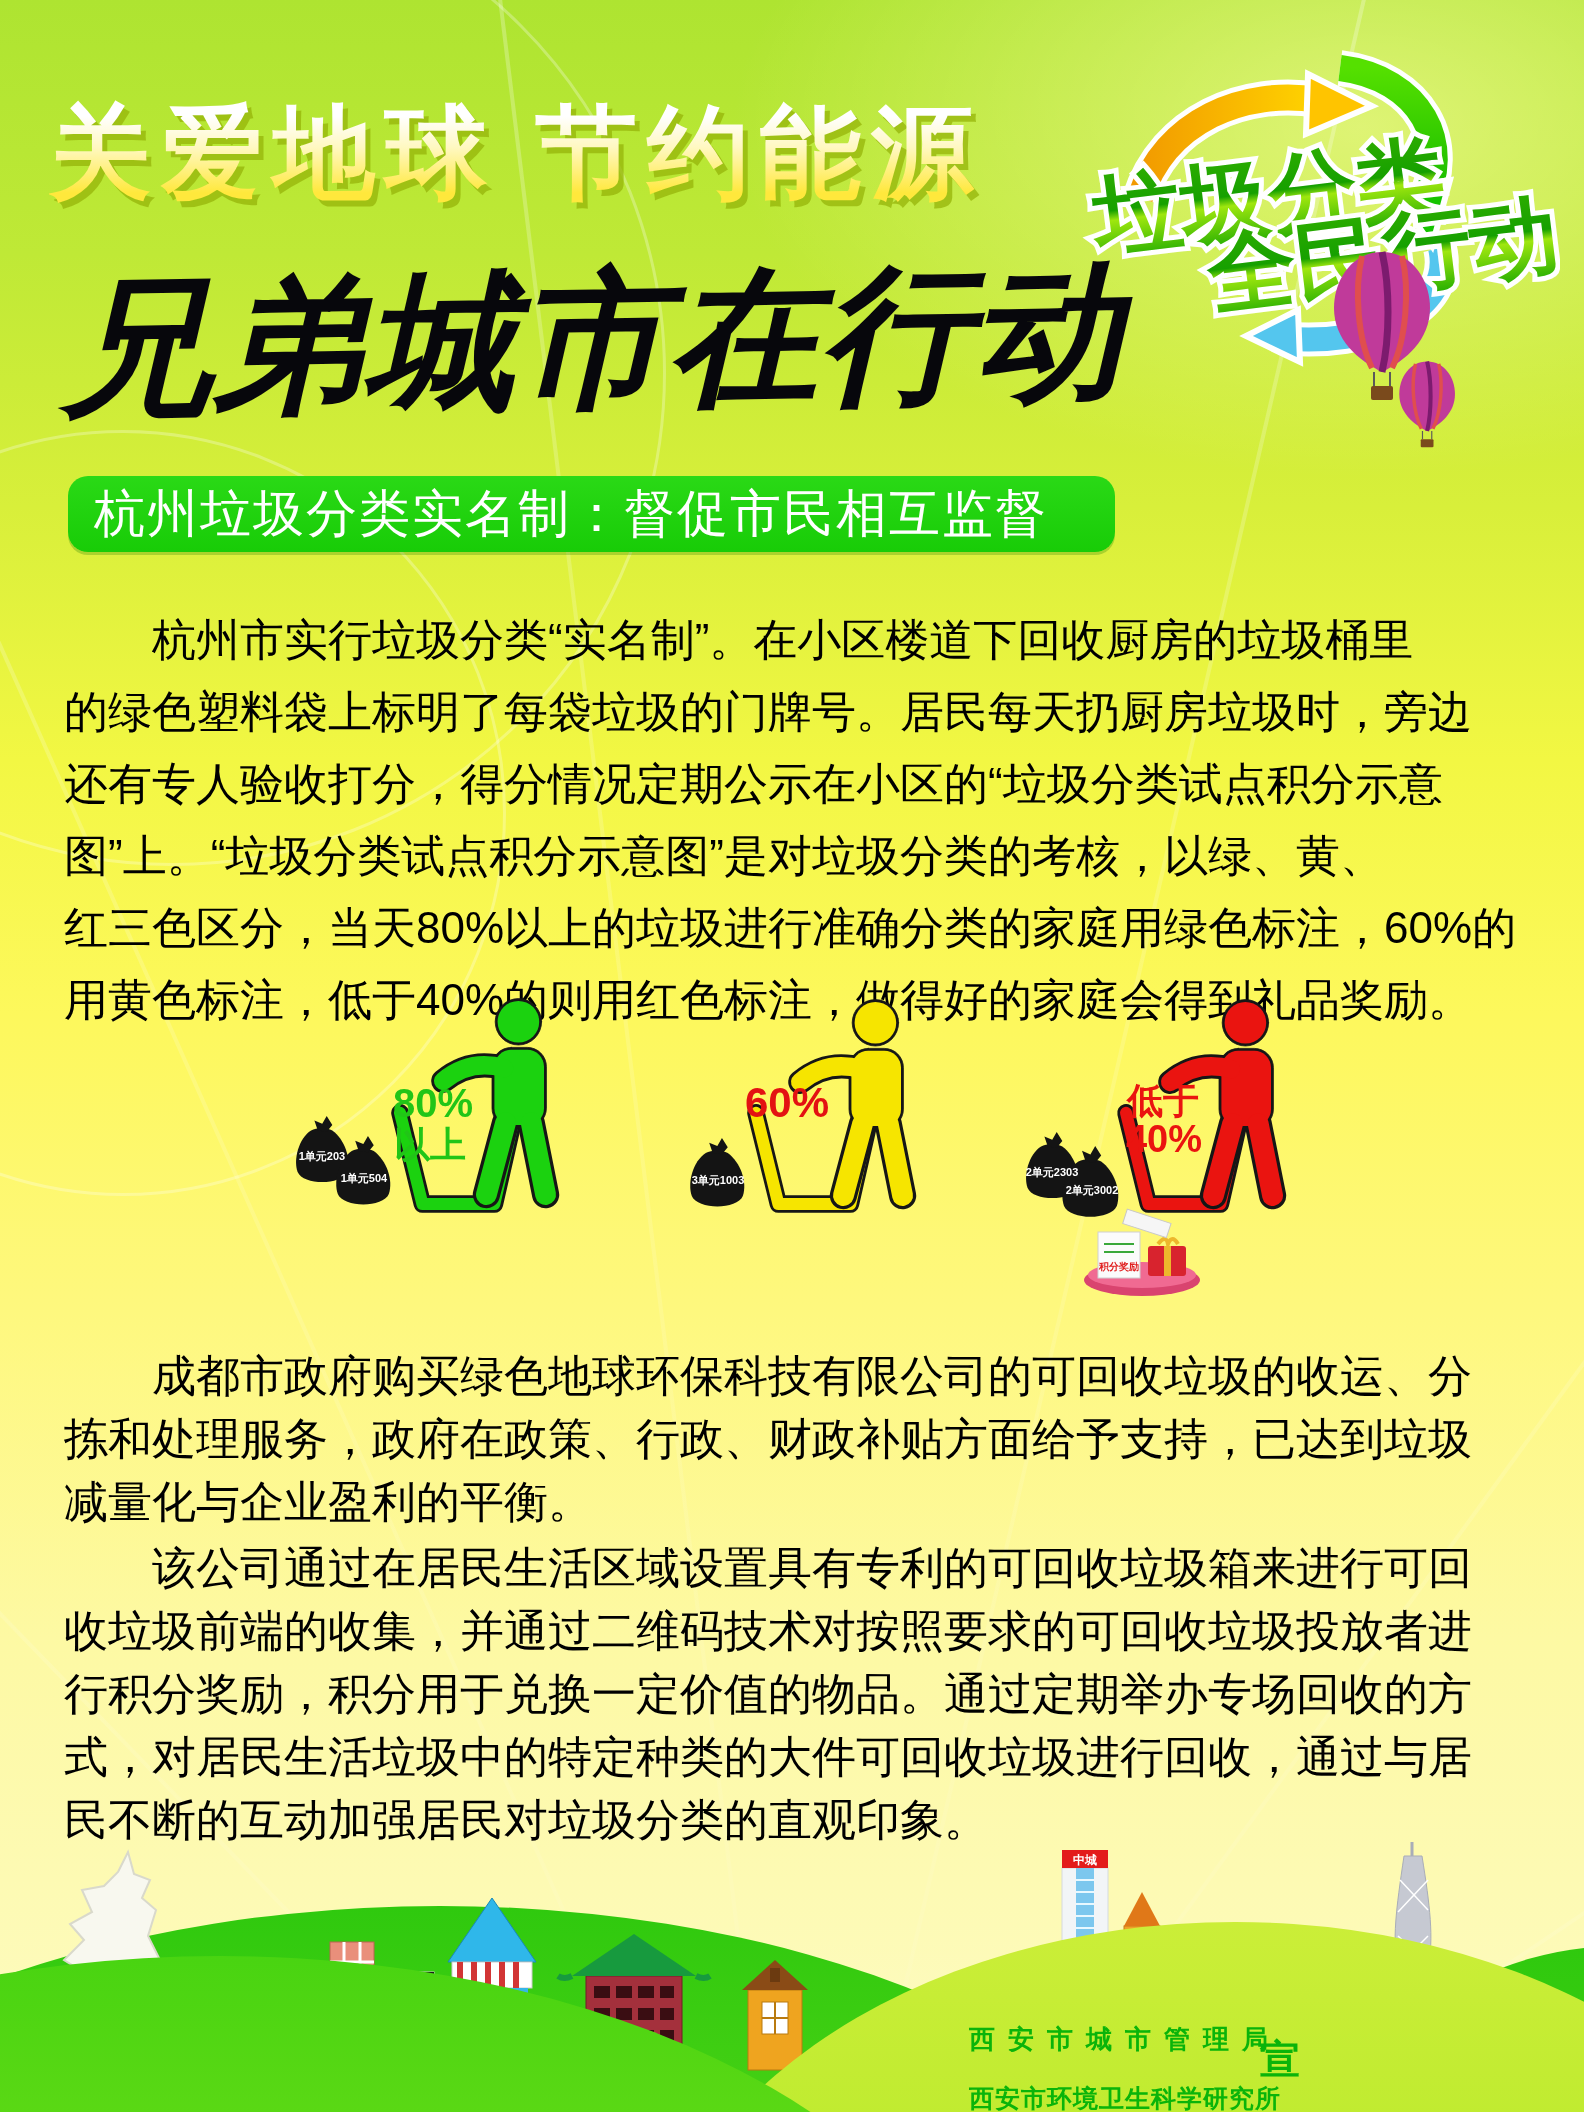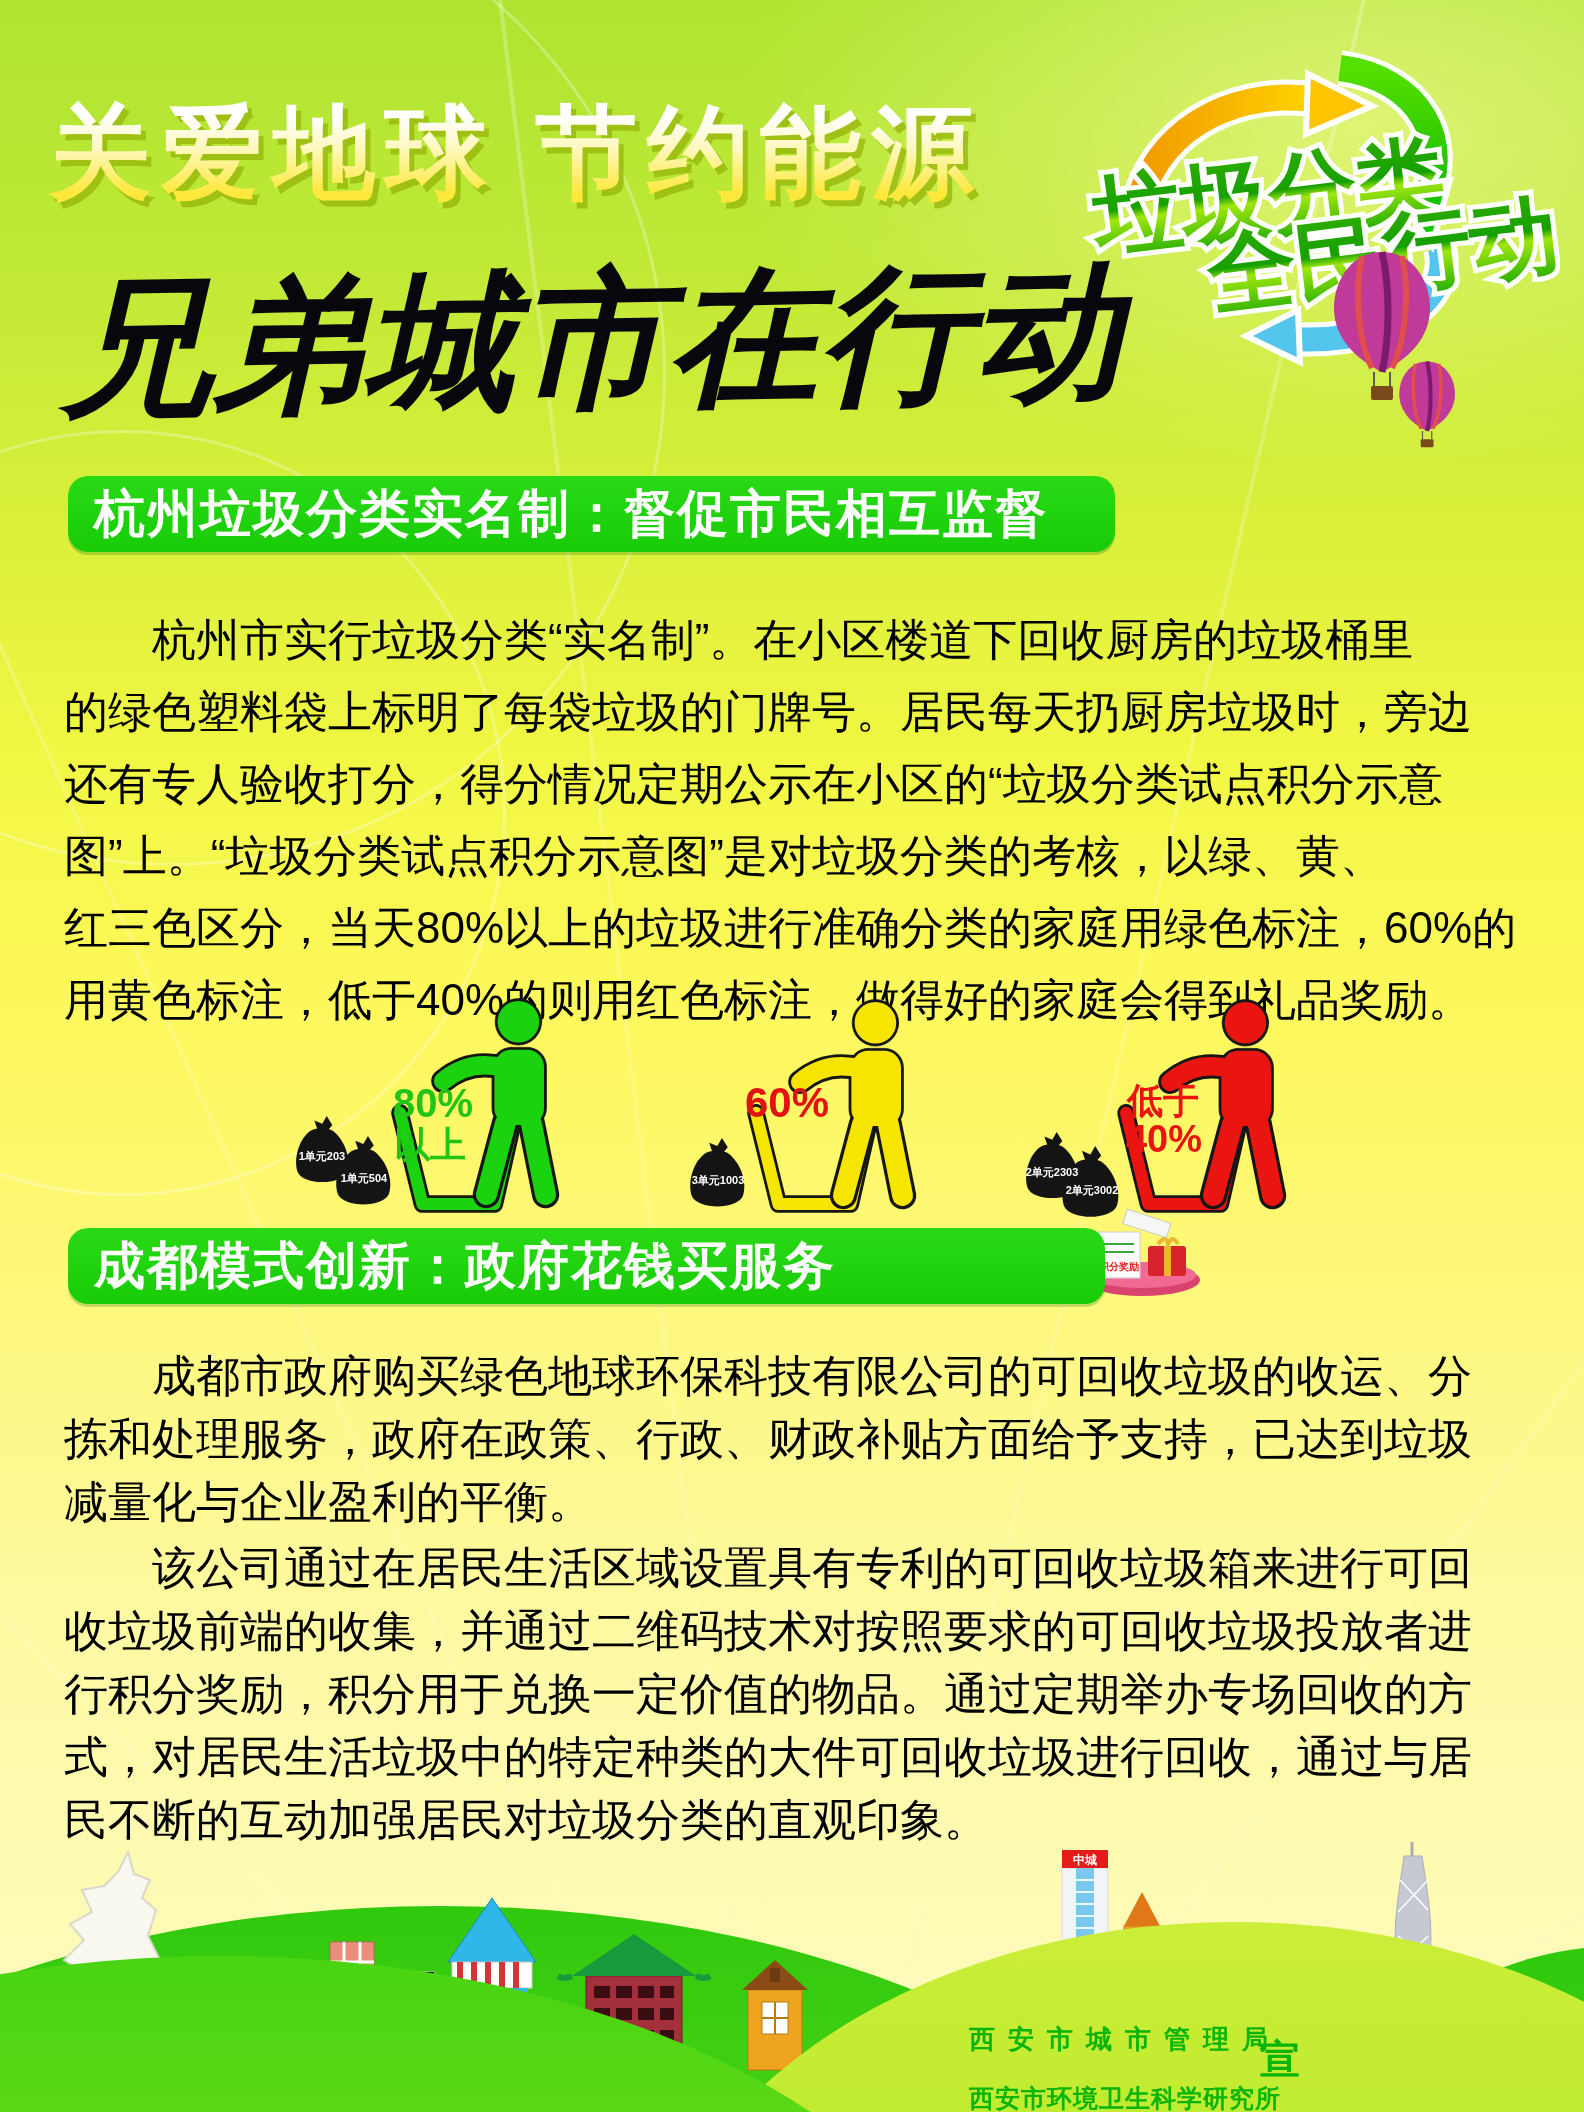--- a/index.html
+++ b/index.html
@@ -16,21 +16,21 @@
     transform-origin:bottom center;opacity:.30;
     background:linear-gradient(rgba(255,255,255,.9),rgba(255,255,255,.05));}
   
   .slogan{position:absolute;left:49px;top:86px;font-size:102px;font-weight:900;letter-spacing:10px;
     background:linear-gradient(180deg,#ffffff 22%,#fff8c0 45%,#ffe83c 78%);
     -webkit-background-clip:text;background-clip:text;color:transparent;
     filter:drop-shadow(5px 6px 0 rgba(150,180,10,.75));white-space:nowrap;}
   .main-title{position:absolute;left:60px;top:242px;font-size:150px;font-weight:900;font-style:italic;
     font-family:"DejaVu Serif",serif;color:#07070c;letter-spacing:2px;transform:rotate(-1deg);white-space:nowrap;}
   
-  .banner{position:absolute;display:flex;align-items:center;color:#fff;font-weight:700;
+  .banner{position:absolute;display:flex;align-items:center;color:#fff;font-weight:400;
     font-size:51px;letter-spacing:2px;padding:0 26px;border-radius:20px;
     background:linear-gradient(180deg,#2ad916 0%,#18cc07 100%);box-shadow:0 3px 0 rgba(20,120,0,.25);white-space:nowrap;}
   #banner1{left:68px;top:476px;width:995px;height:76px;}
   #banner2{left:68px;top:1228px;width:985px;height:76px;}
   
   .para{position:absolute;left:64px;width:1458px;color:#000;font-weight:500;
     font-size:44px;white-space:pre-line;}
   #para1{top:604px;line-height:72px;}
   #para2{top:1344px;line-height:63px;}
   #para3{top:1536px;line-height:63px;}
@@ -192,21 +192,20 @@
       <rect x="1098" y="252" width="42" height="46" fill="#fbfbfb" stroke="#cfcfcf"></rect>
       <path d="M1104,264 h30 M1104,272 h30" stroke="#3aa83a" stroke-width="2"></path>
       <text x="1119" y="290" font-size="10" font-weight="bold" fill="#e02020" text-anchor="middle">积分奖励</text>
       <rect x="1148" y="266" width="38" height="30" rx="3" fill="#d8232e"></rect>
       <rect x="1164" y="266" width="7" height="30" fill="#edb72c"></rect>
       <path d="M1158,264 q8,-10 10,0 q4,-10 10,0" fill="none" stroke="#edb72c" stroke-width="4"></path>
       <rect x="1124" y="236" width="46" height="15" fill="#f6f6f6" stroke="#c8c8c8" transform="rotate(18 1147 243)"></rect>
     </g>
   </svg>
 
-  <div class="banner" id="banner2">成都模式创新：政府花钱买服务</div>
   <div class="para" id="para3">　　该公司通过在居民生活区域设置具有专利的可回收垃圾箱来进行可回
 收垃圾前端的收集，并通过二维码技术对按照要求的可回收垃圾投放者进
 行积分奖励，积分用于兑换一定价值的物品。通过定期举办专场回收的方
 式，对居民生活垃圾中的特定种类的大件可回收垃圾进行回收，通过与居
 民不断的互动加强居民对垃圾分类的直观印象。</div>
   <div class="para" id="para2">　　成都市政府购买绿色地球环保科技有限公司的可回收垃圾的收运、分
 拣和处理服务，政府在政策、行政、财政补贴方面给予支持，已达到垃圾
 减量化与企业盈利的平衡。</div>
 
   <div id="ground"></div>

